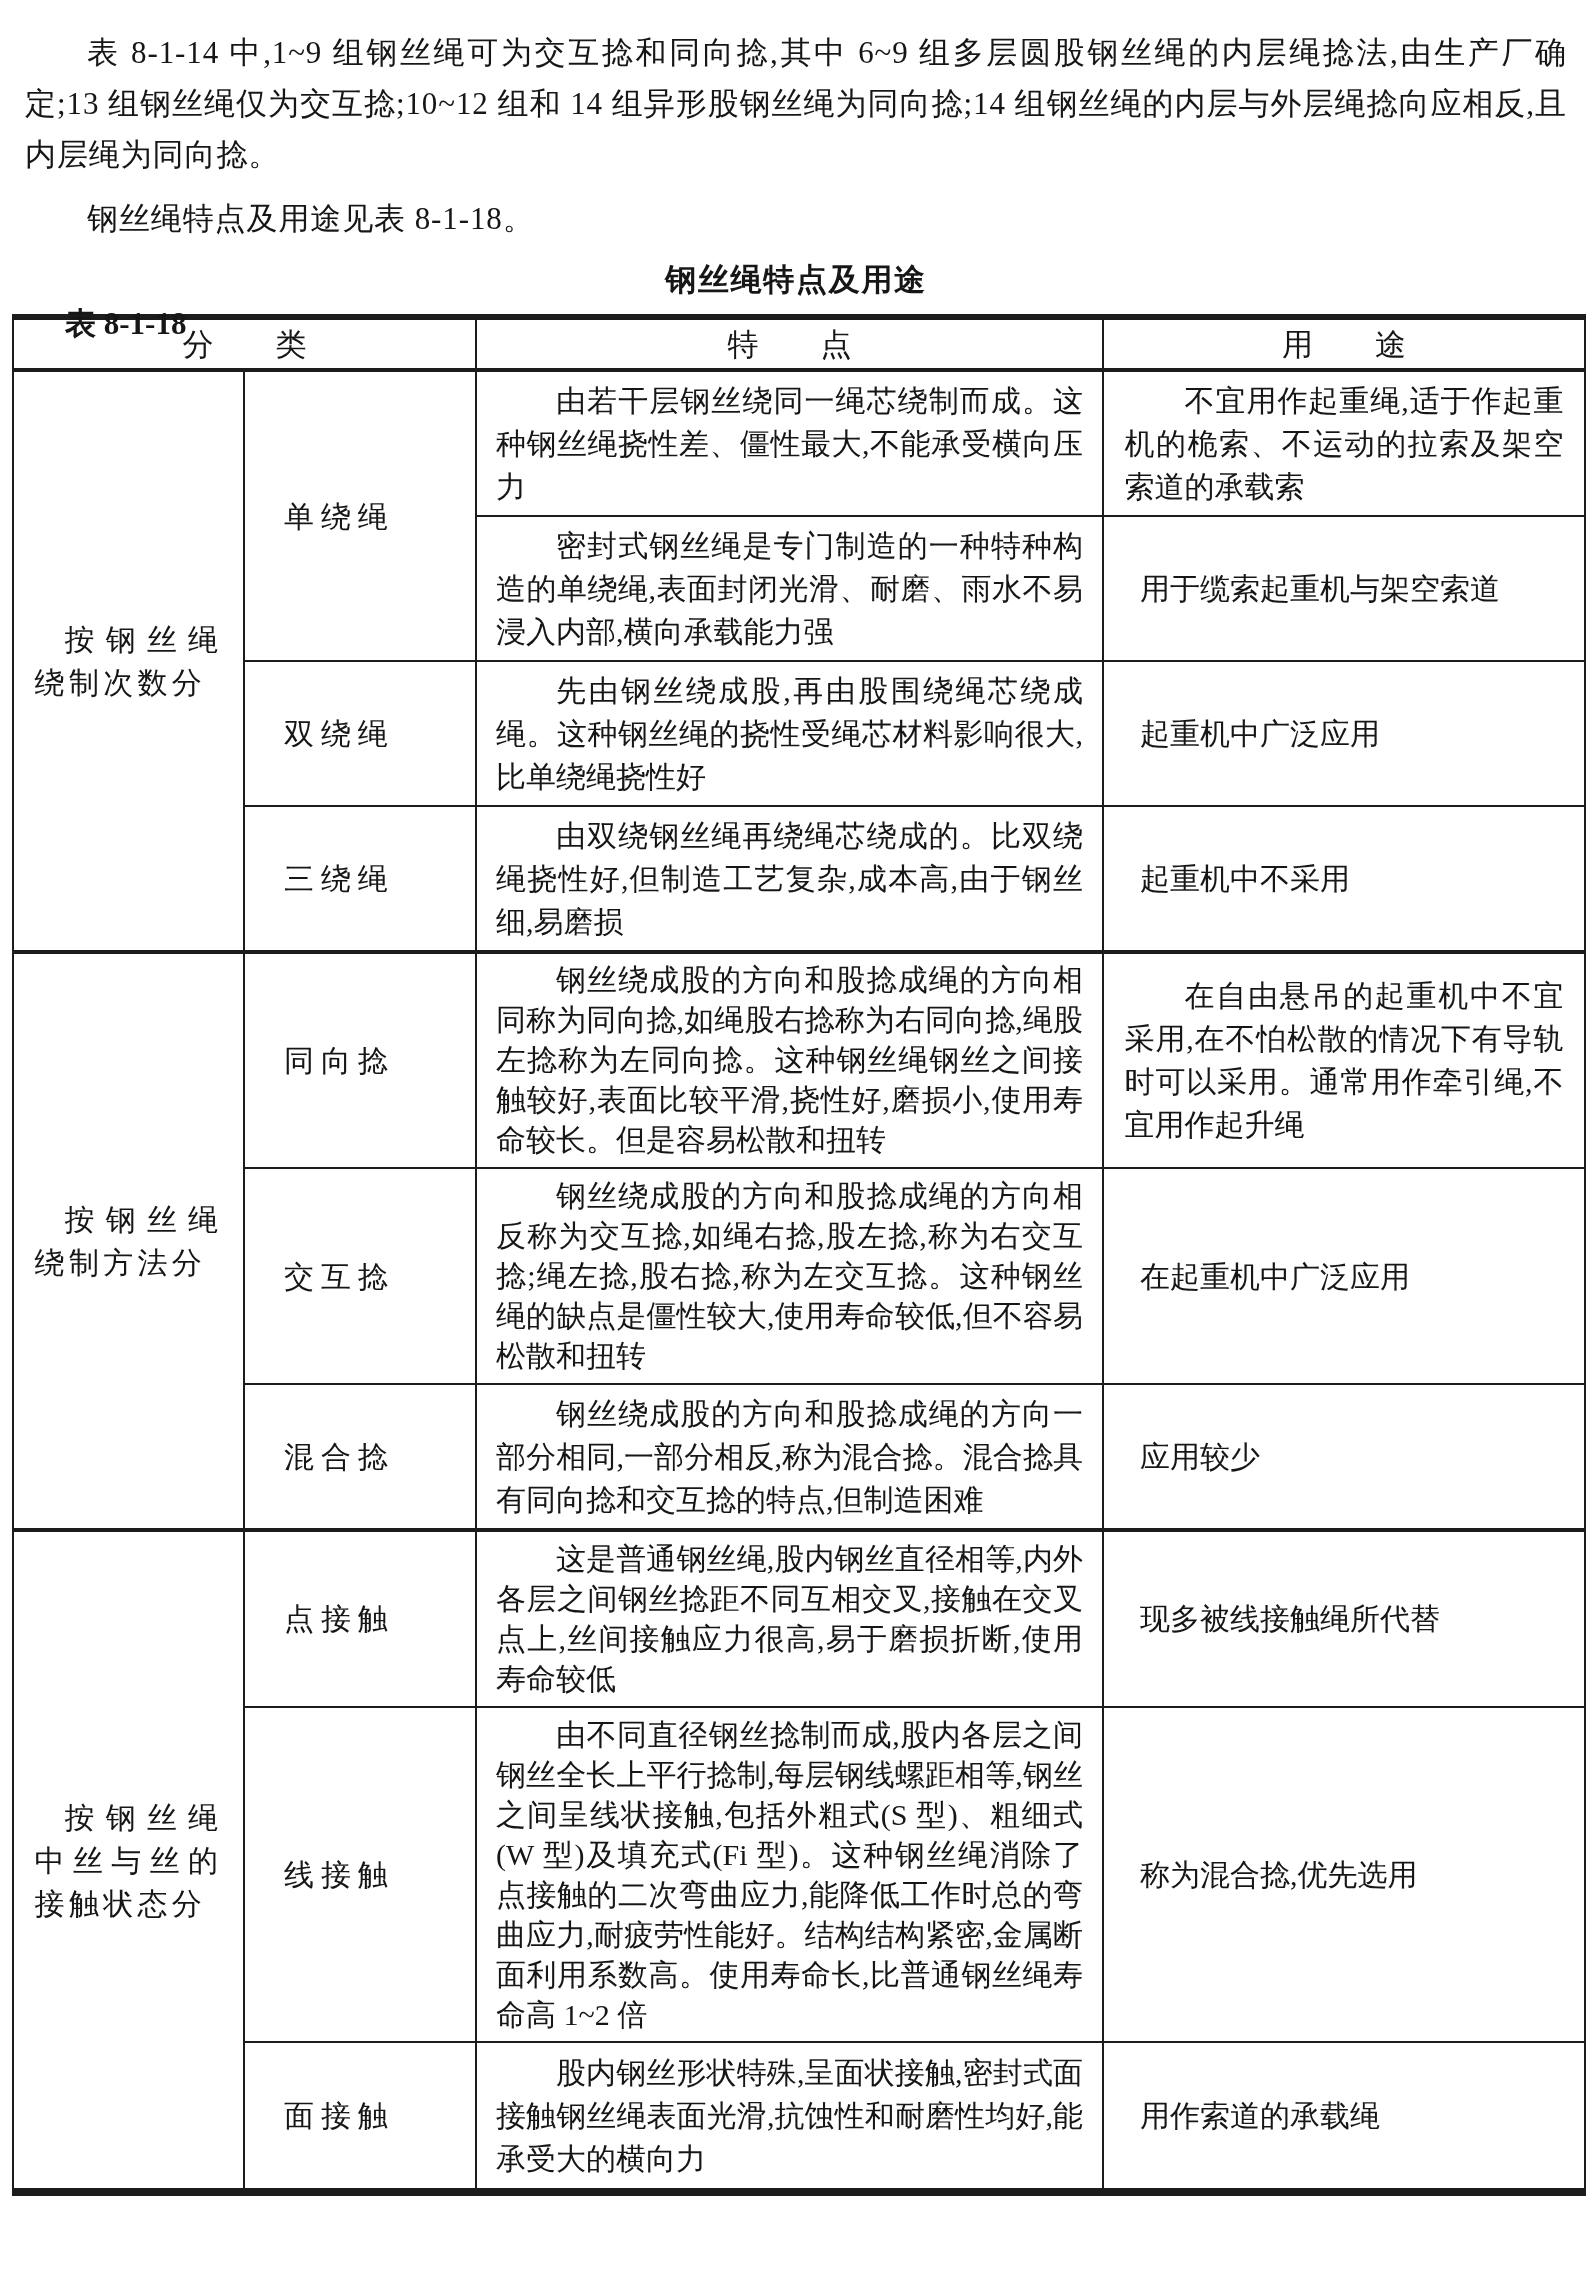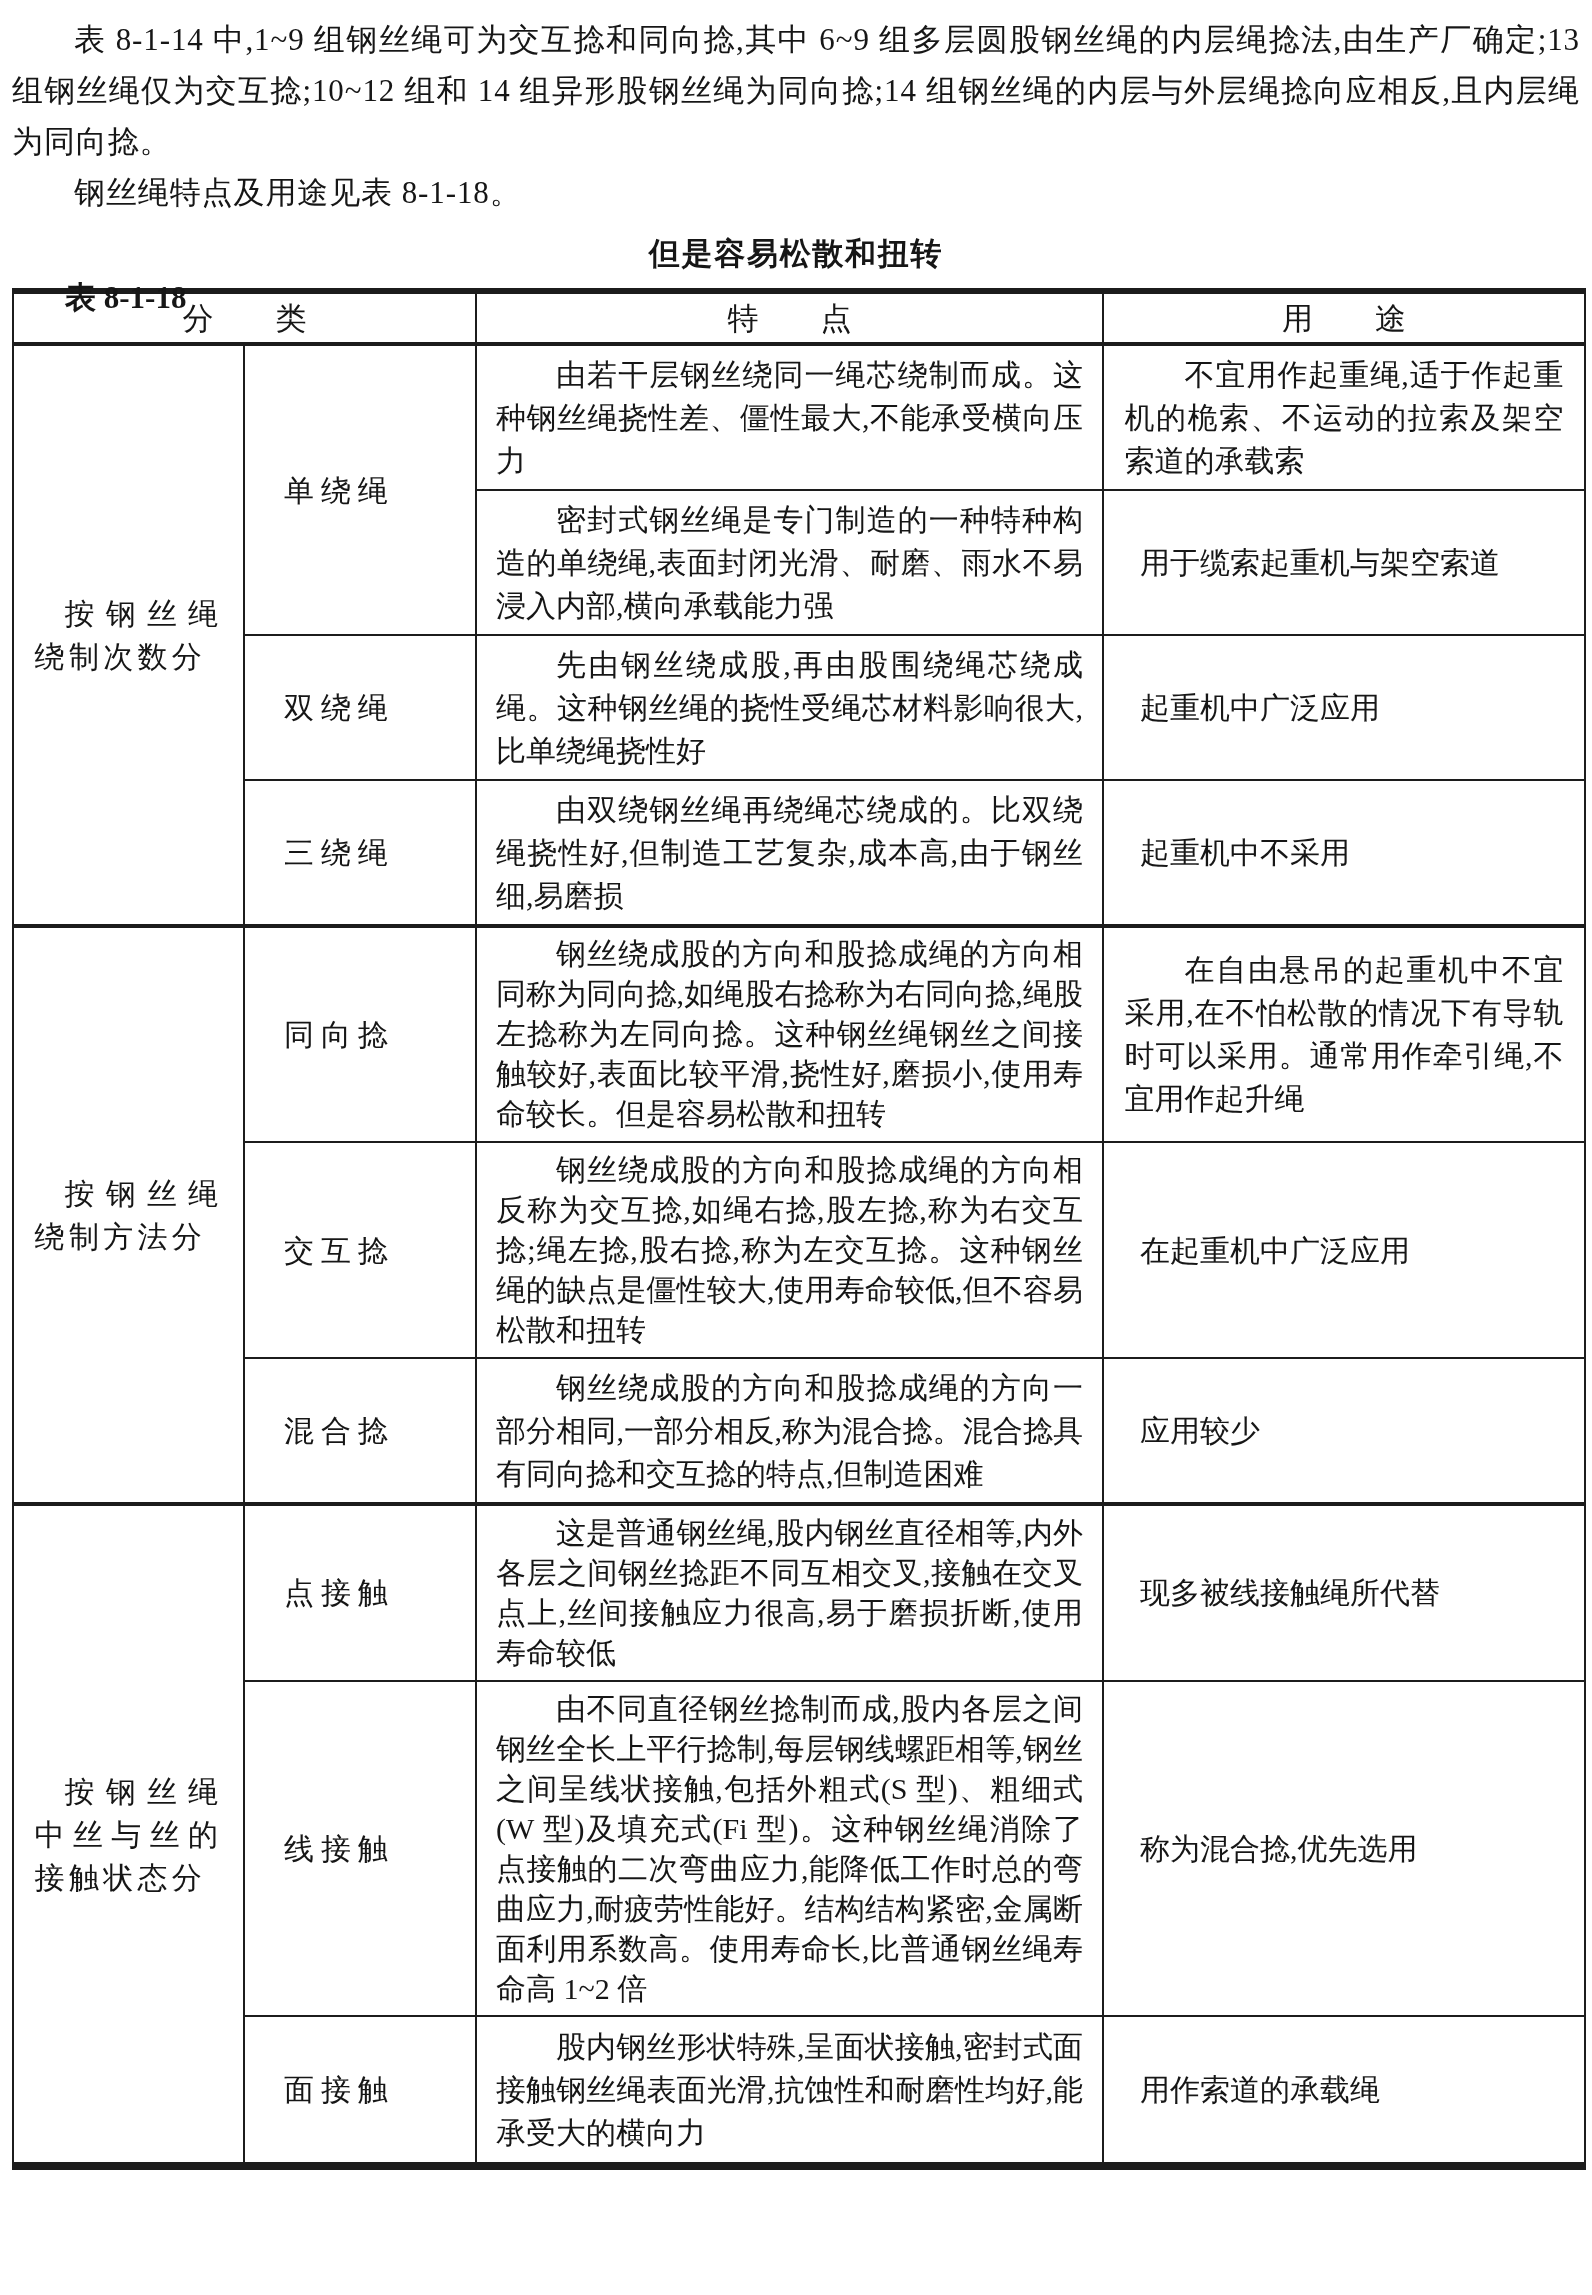--- a/index.html
+++ b/index.html
@@ -10,21 +10,21 @@
     color:#161616;
   }
   .page{
     width:1592px;height:2295px;
     overflow:hidden;
     position:relative;
     box-sizing:border-box;
     padding:13.7px 12px 0 12px;
   }
   p.para{
-    margin:0;
+    margin:13px;
     font-size:31px;
     line-height:51px;
     text-align:justify;
     text-indent:2em;
     letter-spacing:0.9px;
   }
   .caption{
     position:relative;
     margin:13.7px 0 12px 0;
     height:45px;
@@ -99,21 +99,21 @@
 </head>
 <body>
 
 <div class="page">
 
   <p class="para">表 8-1-14 中,1~9 组钢丝绳可为交互捻和同向捻,其中 6~9 组多层圆股钢丝绳的内层绳捻法,由生产厂确定;13 组钢丝绳仅为交互捻;10~12 组和 14 组异形股钢丝绳为同向捻;14 组钢丝绳的内层与外层绳捻向应相反,且内层绳为同向捻。</p>
   <p class="para">钢丝绳特点及用途见表 8-1-18。</p>
 
   <div class="caption">
     <span class="cap-num">表 8-1-18</span>
-    <span class="cap-title">但是容易松散和扭转</span>
+    <span class="cap-title">钢丝绳特点及用途</span>
   </div>
 
   <table class="rope">
     <colgroup>
       <col style="width:231px">
       <col style="width:232px">
       <col style="width:627px">
       <col style="width:482px">
     </colgroup>
 

